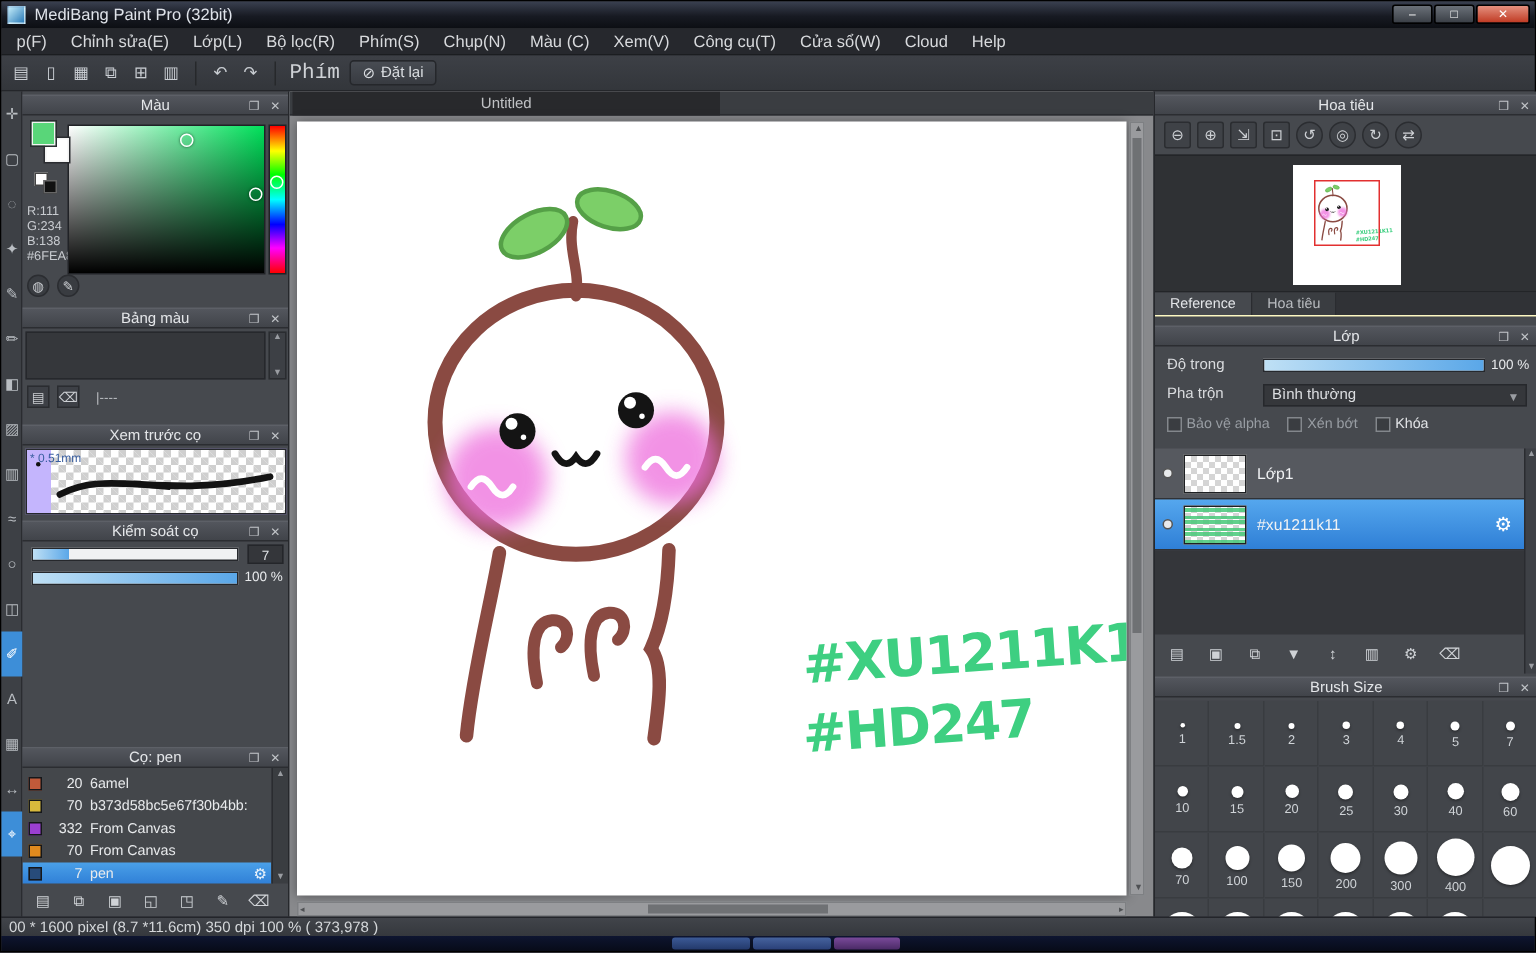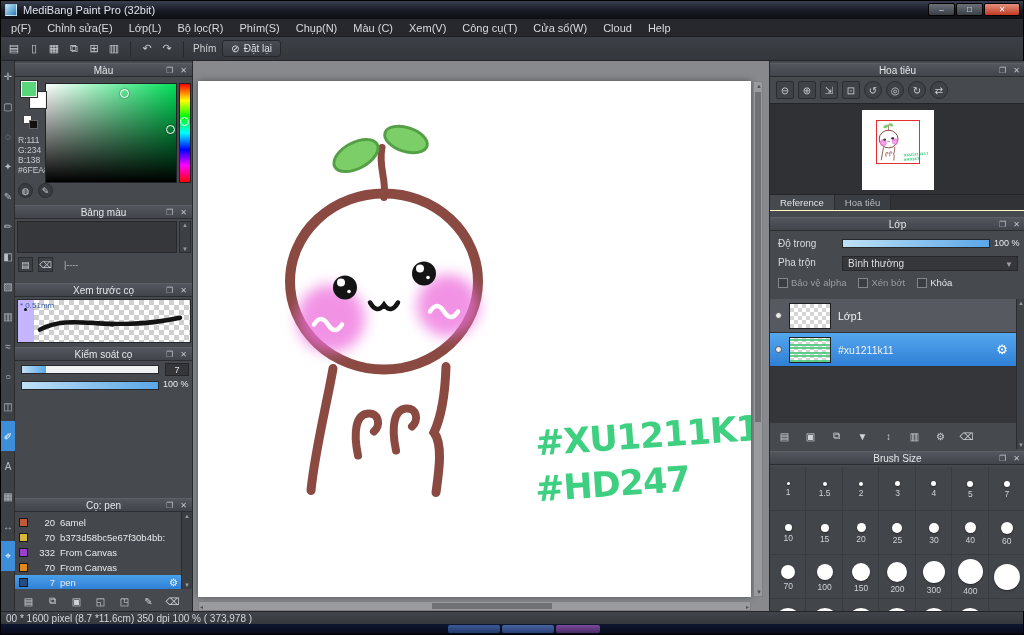--- a/index.html
+++ b/index.html
@@ -21,21 +21,21 @@
   #menubar { position:absolute; top:18px; left:0; right:0; height:18px; background:#26282d;
     border-bottom:1px solid #1b1d20; display:flex; padding-left:2px; }
   .menu-item { padding:0 8px; color:#d8dadd; font-size:11px; line-height:18px; white-space:nowrap; }
 
   
   #toolbar { position:absolute; top:36px; left:0; right:0; height:24px;
     background:linear-gradient(#3d4046,#33363b); border-bottom:1px solid #24262a;
     display:flex; align-items:center; padding-left:4px; gap:2px; }
   .tbtn { width:18px; height:18px; display:flex; align-items:center; justify-content:center; color:#c9cdd2; font-size:11px; }
   .tsep { width:1px; height:16px; background:#26282b; margin:0 5px; }
-  #phim-label { color:#cfd2d6; font-size:10px; margin:0 4px 0 2px; }
+  #phim-label { color:#cfd2d6; font-size:14px; margin:0 4px 0 2px;font-family:Liberation Mono, monospace; }
   #resetbtn { display:flex; align-items:center; gap:4px; padding:1px 8px; height:17px;
     background:linear-gradient(#484c53,#383b41); border:1px solid #25272b; border-radius:3px; color:#dcdfe3; font-size:10px; }
 
   
   #main { position:absolute; top:60px; left:0; right:0; bottom:23px; }
 
   
   #toolstrip { position:absolute; left:0; top:0; width:14px; bottom:0; background:#3d4045; border-right:1px solid #2a2c30; }
   .tool { width:14px; height:30px; display:flex; align-items:center; justify-content:center; color:#b9bdc2; font-size:10px; overflow:hidden; }
   .tool.active { background:#3d8ed8; color:#fff; }
@@ -411,20 +411,23 @@
           <div class="fbtn">⧉</div>
           <div class="fbtn">▣</div>
           <div class="fbtn">◱</div>
           <div class="fbtn">◳</div>
           <div class="fbtn">✎</div>
           <div class="fbtn">⌫</div>
         </div>
     </div>
 
     <div id="canvasarea">
+      <div id="tabstrip">
+        <div id="canvastab">Untitled</div>
+      </div>
       <div id="canvas">
         <svg viewBox="0 0 553 515">
             <use href="#chara"></use>
           </svg>
       </div>
       <div id="vscroll">
         <span class="scrollarrow" style="left:2px;top:0">▲</span>
         <div id="vthumb"></div>
         <span class="scrollarrow" style="left:2px;bottom:0">▼</span>
       </div>

